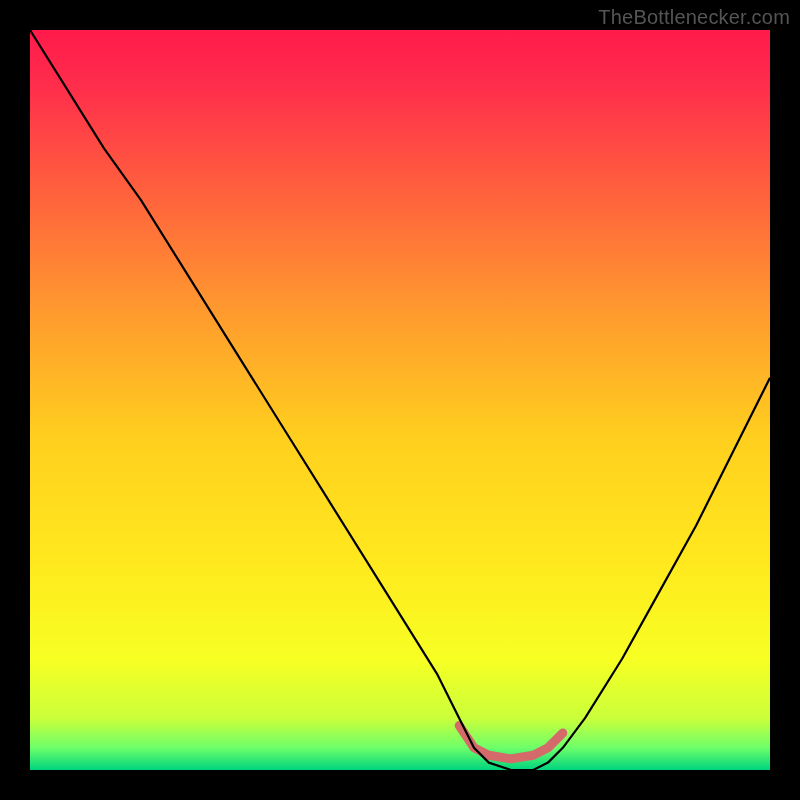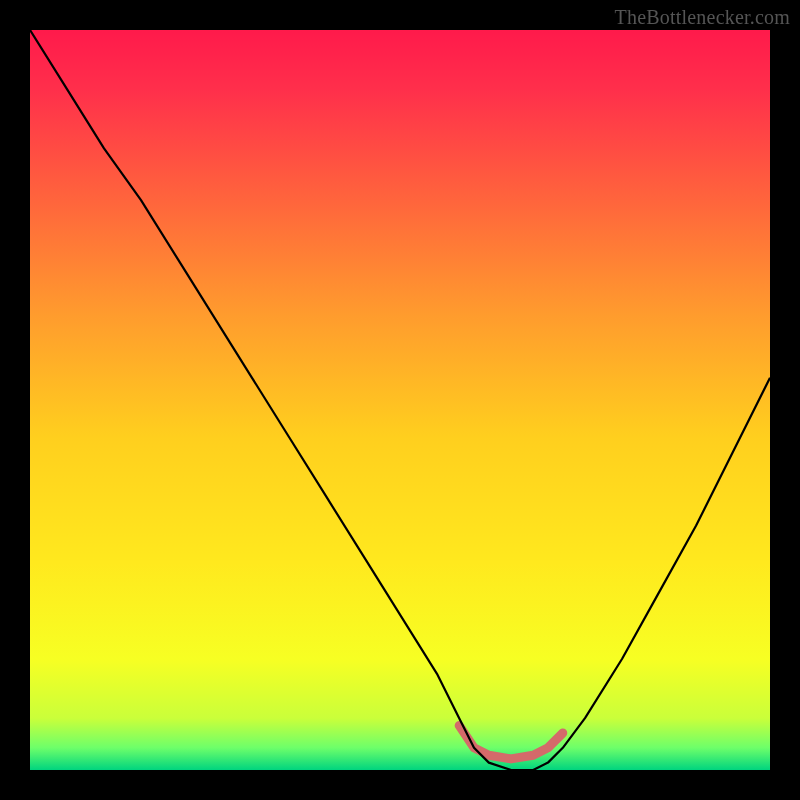--- a/index.html
+++ b/index.html
@@ -9,21 +9,20 @@
     height: 800px;
     background: #000;
     font-family: Arial, Helvetica, sans-serif;
     overflow: hidden;
   }
   .chart-wrap {
     position: relative;
     width: 800px;
     height: 800px;
     background: #000;
-    font-family: Liberation Serif, serif;
   }
   .attribution {
     position: absolute;
     top: 6px;
     right: 10px;
     color: #555;
     font-size: 20px;
     font-weight: 500;
     letter-spacing: 0.2px;
     z-index: 5;

